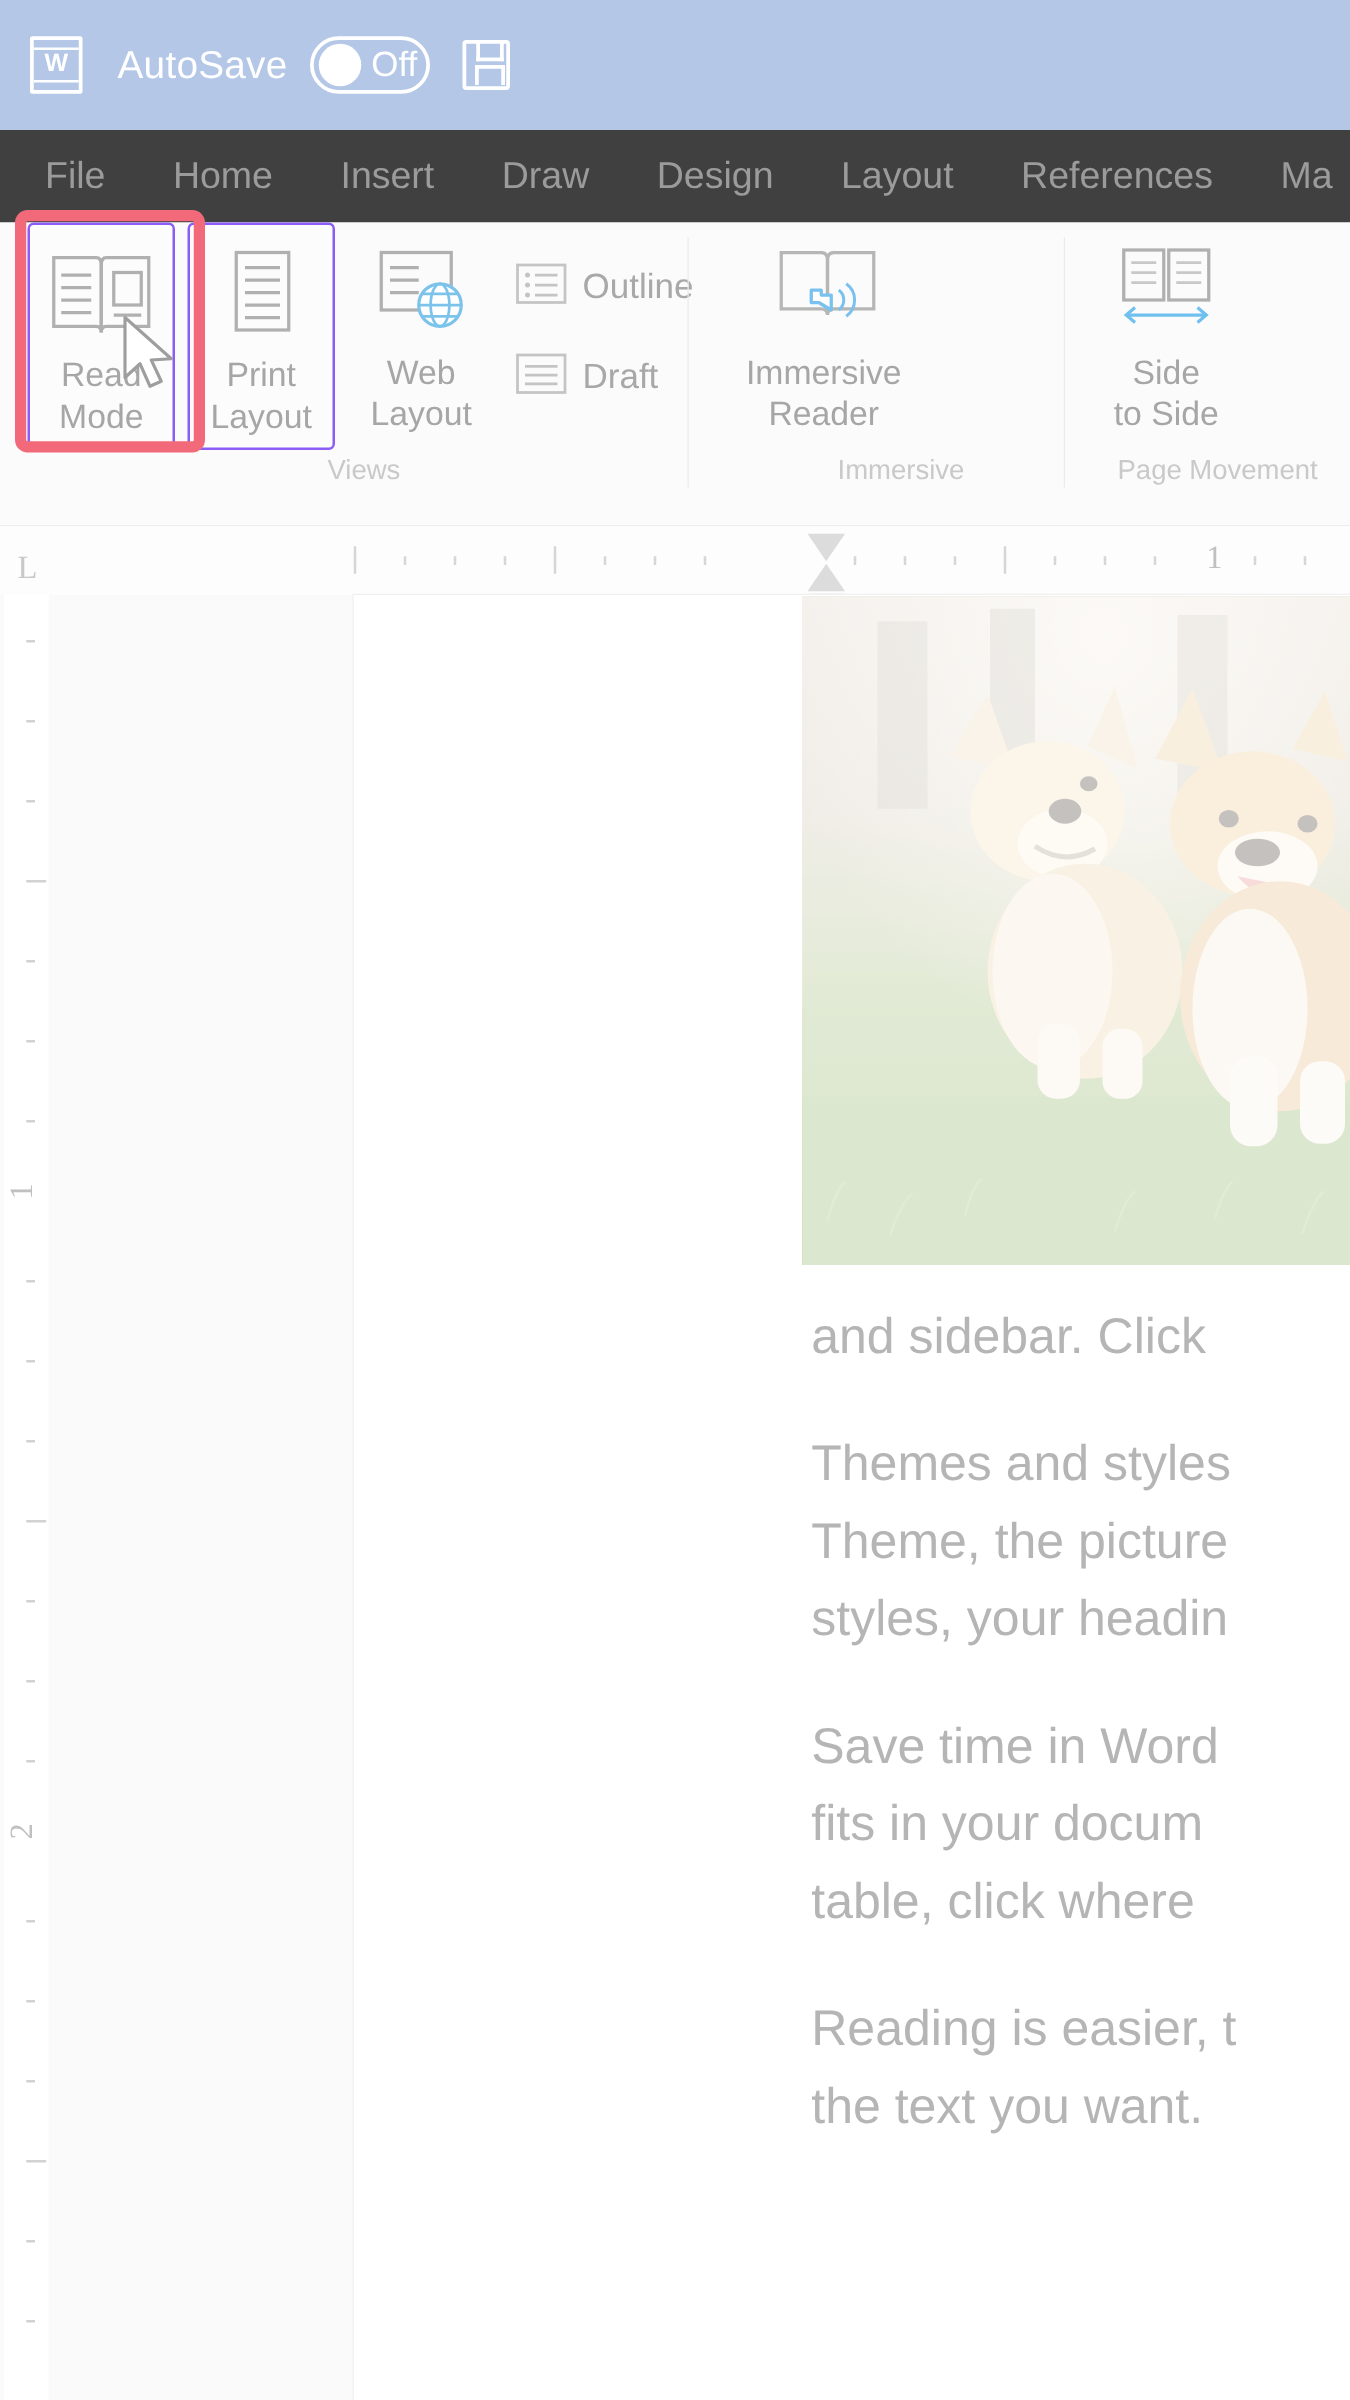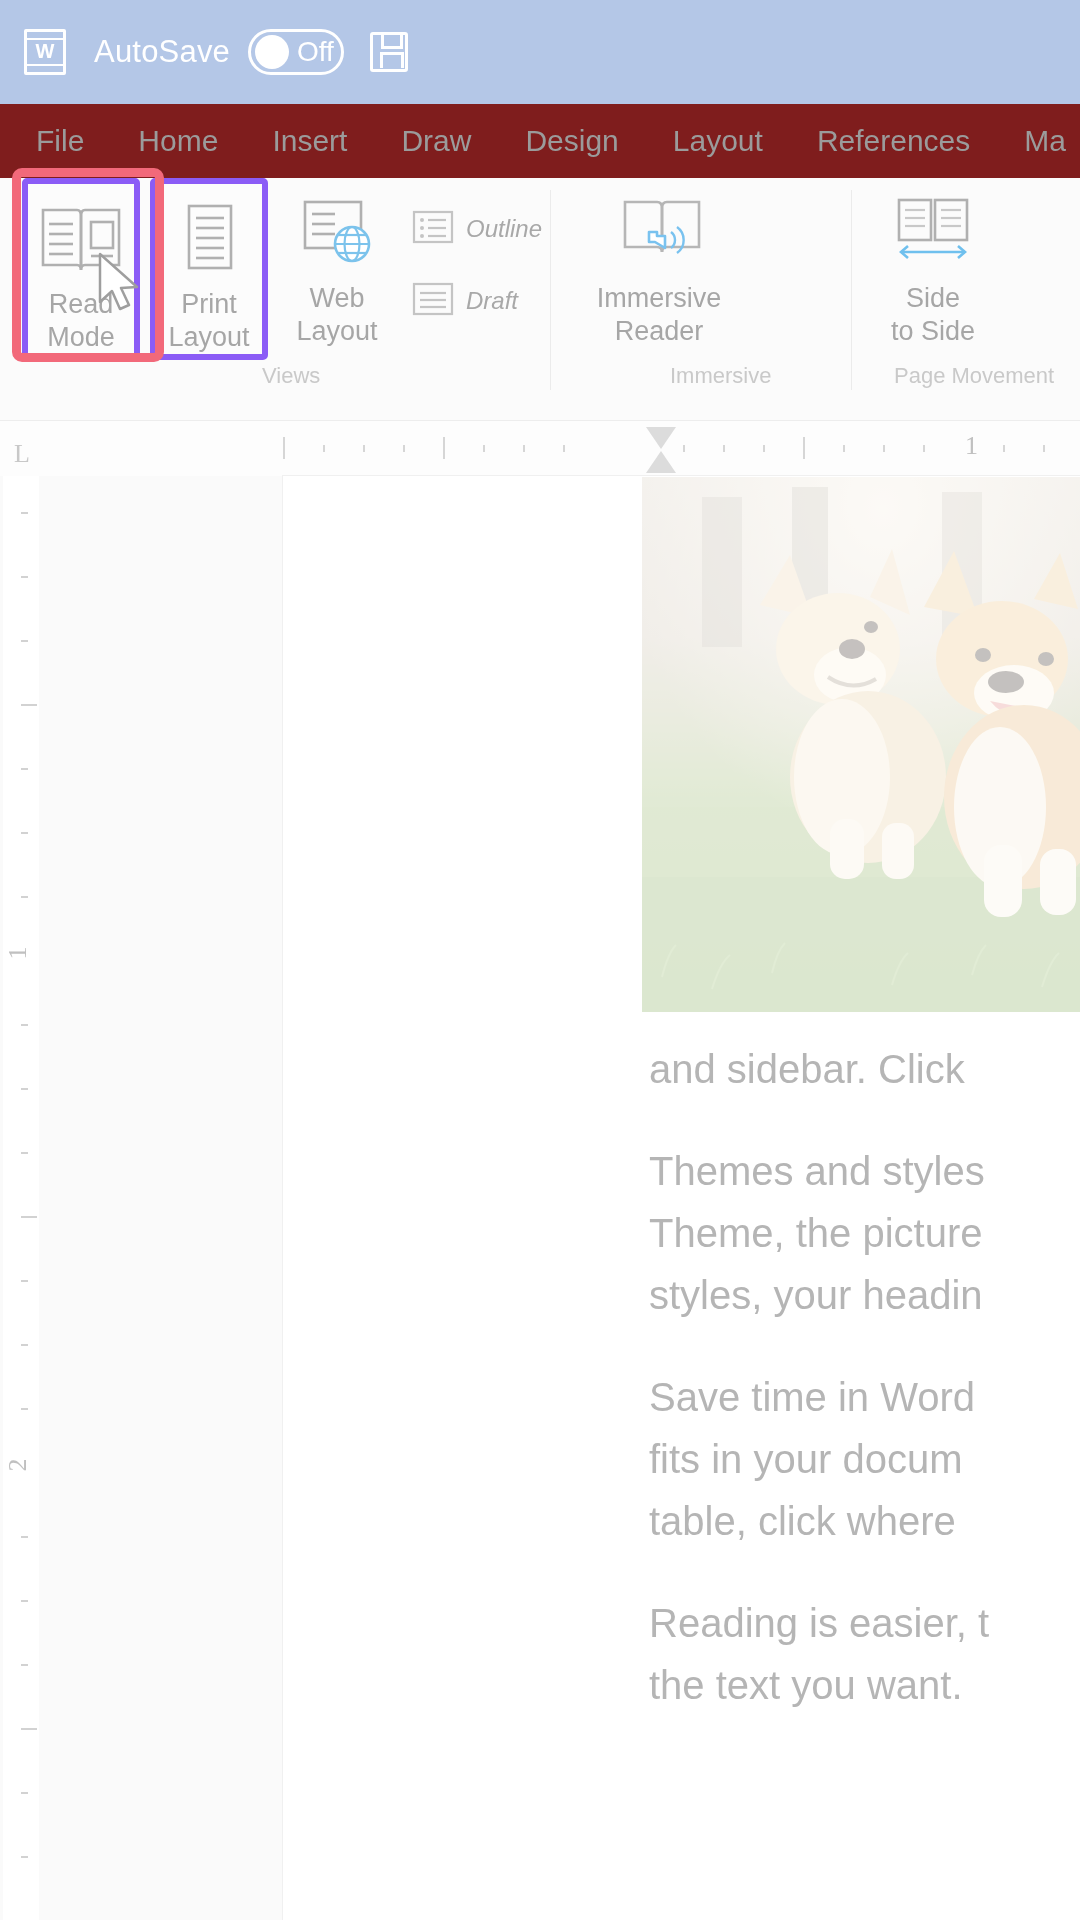--- a/index.html
+++ b/index.html
@@ -63,21 +63,21 @@
     content: ""; position: absolute; left: 7px; bottom: 1px;
     width: 18px; height: 13px; border: 3px solid #ffffff; border-bottom: none;
   }
   .doc-title {
     margin-left: 26px; color: #ffffff; font-size: 31px;
   }
 
   
   .tabstrip {
     position: absolute; left: 0; top: 104px; width: 1080px; height: 74px;
-    background: #7f1d1d;
+    background: #404040;
   }
   .tabs { display: flex; align-items: center; height: 74px; padding-left: 36px; }
   .tab {
     font-size: 30px; color: #9b9b9b; margin-right: 54px; white-space: nowrap;
   }
   .tab:last-child { margin-right: 0; }
 
   
   .ribbon {
     position: absolute; left: 0; top: 178px; width: 1080px; height: 243px;
@@ -97,31 +97,31 @@
 
   .bigbtn {
     width: 118px; height: 182px; padding-top: 16px;
     display: flex; flex-direction: column; align-items: center;
     text-align: center;
   }
   .bigbtn .lbl {
     font-size: 27px; color: #a6a6a6; line-height: 33px; margin-top: 8px;
   }
   .bigbtn.boxed {
-    border: 6px solid #8b5cf6; border-radius: 5px; background: #fcfcfc;
+    border: 2px solid #8b5cf6; border-radius: 5px; background: #fcfcfc;
   }
 
   
   .ico { width: 84px; height: 80px; position: relative; }
   .ico svg { display: block; }
 
   .smallbtn {
     display: flex; align-items: center; height: 58px;
   }
-  .smallbtn .slbl { font-size: 24px; color: #a8a8a8; margin-left: 12px; font-style: italic; }
+  .smallbtn .slbl { font-size: 28px; color: #a8a8a8; margin-left: 12px; }
 
   
   .hilite {
     position: absolute; left: 12px; top: 168px;
     width: 152px; height: 194px;
     border: 9px solid #f2697a; border-radius: 10px;
     pointer-events: none; z-index: 40;
   }
   
   .cursor { position: absolute; left: 96px; top: 252px; z-index: 50; }

